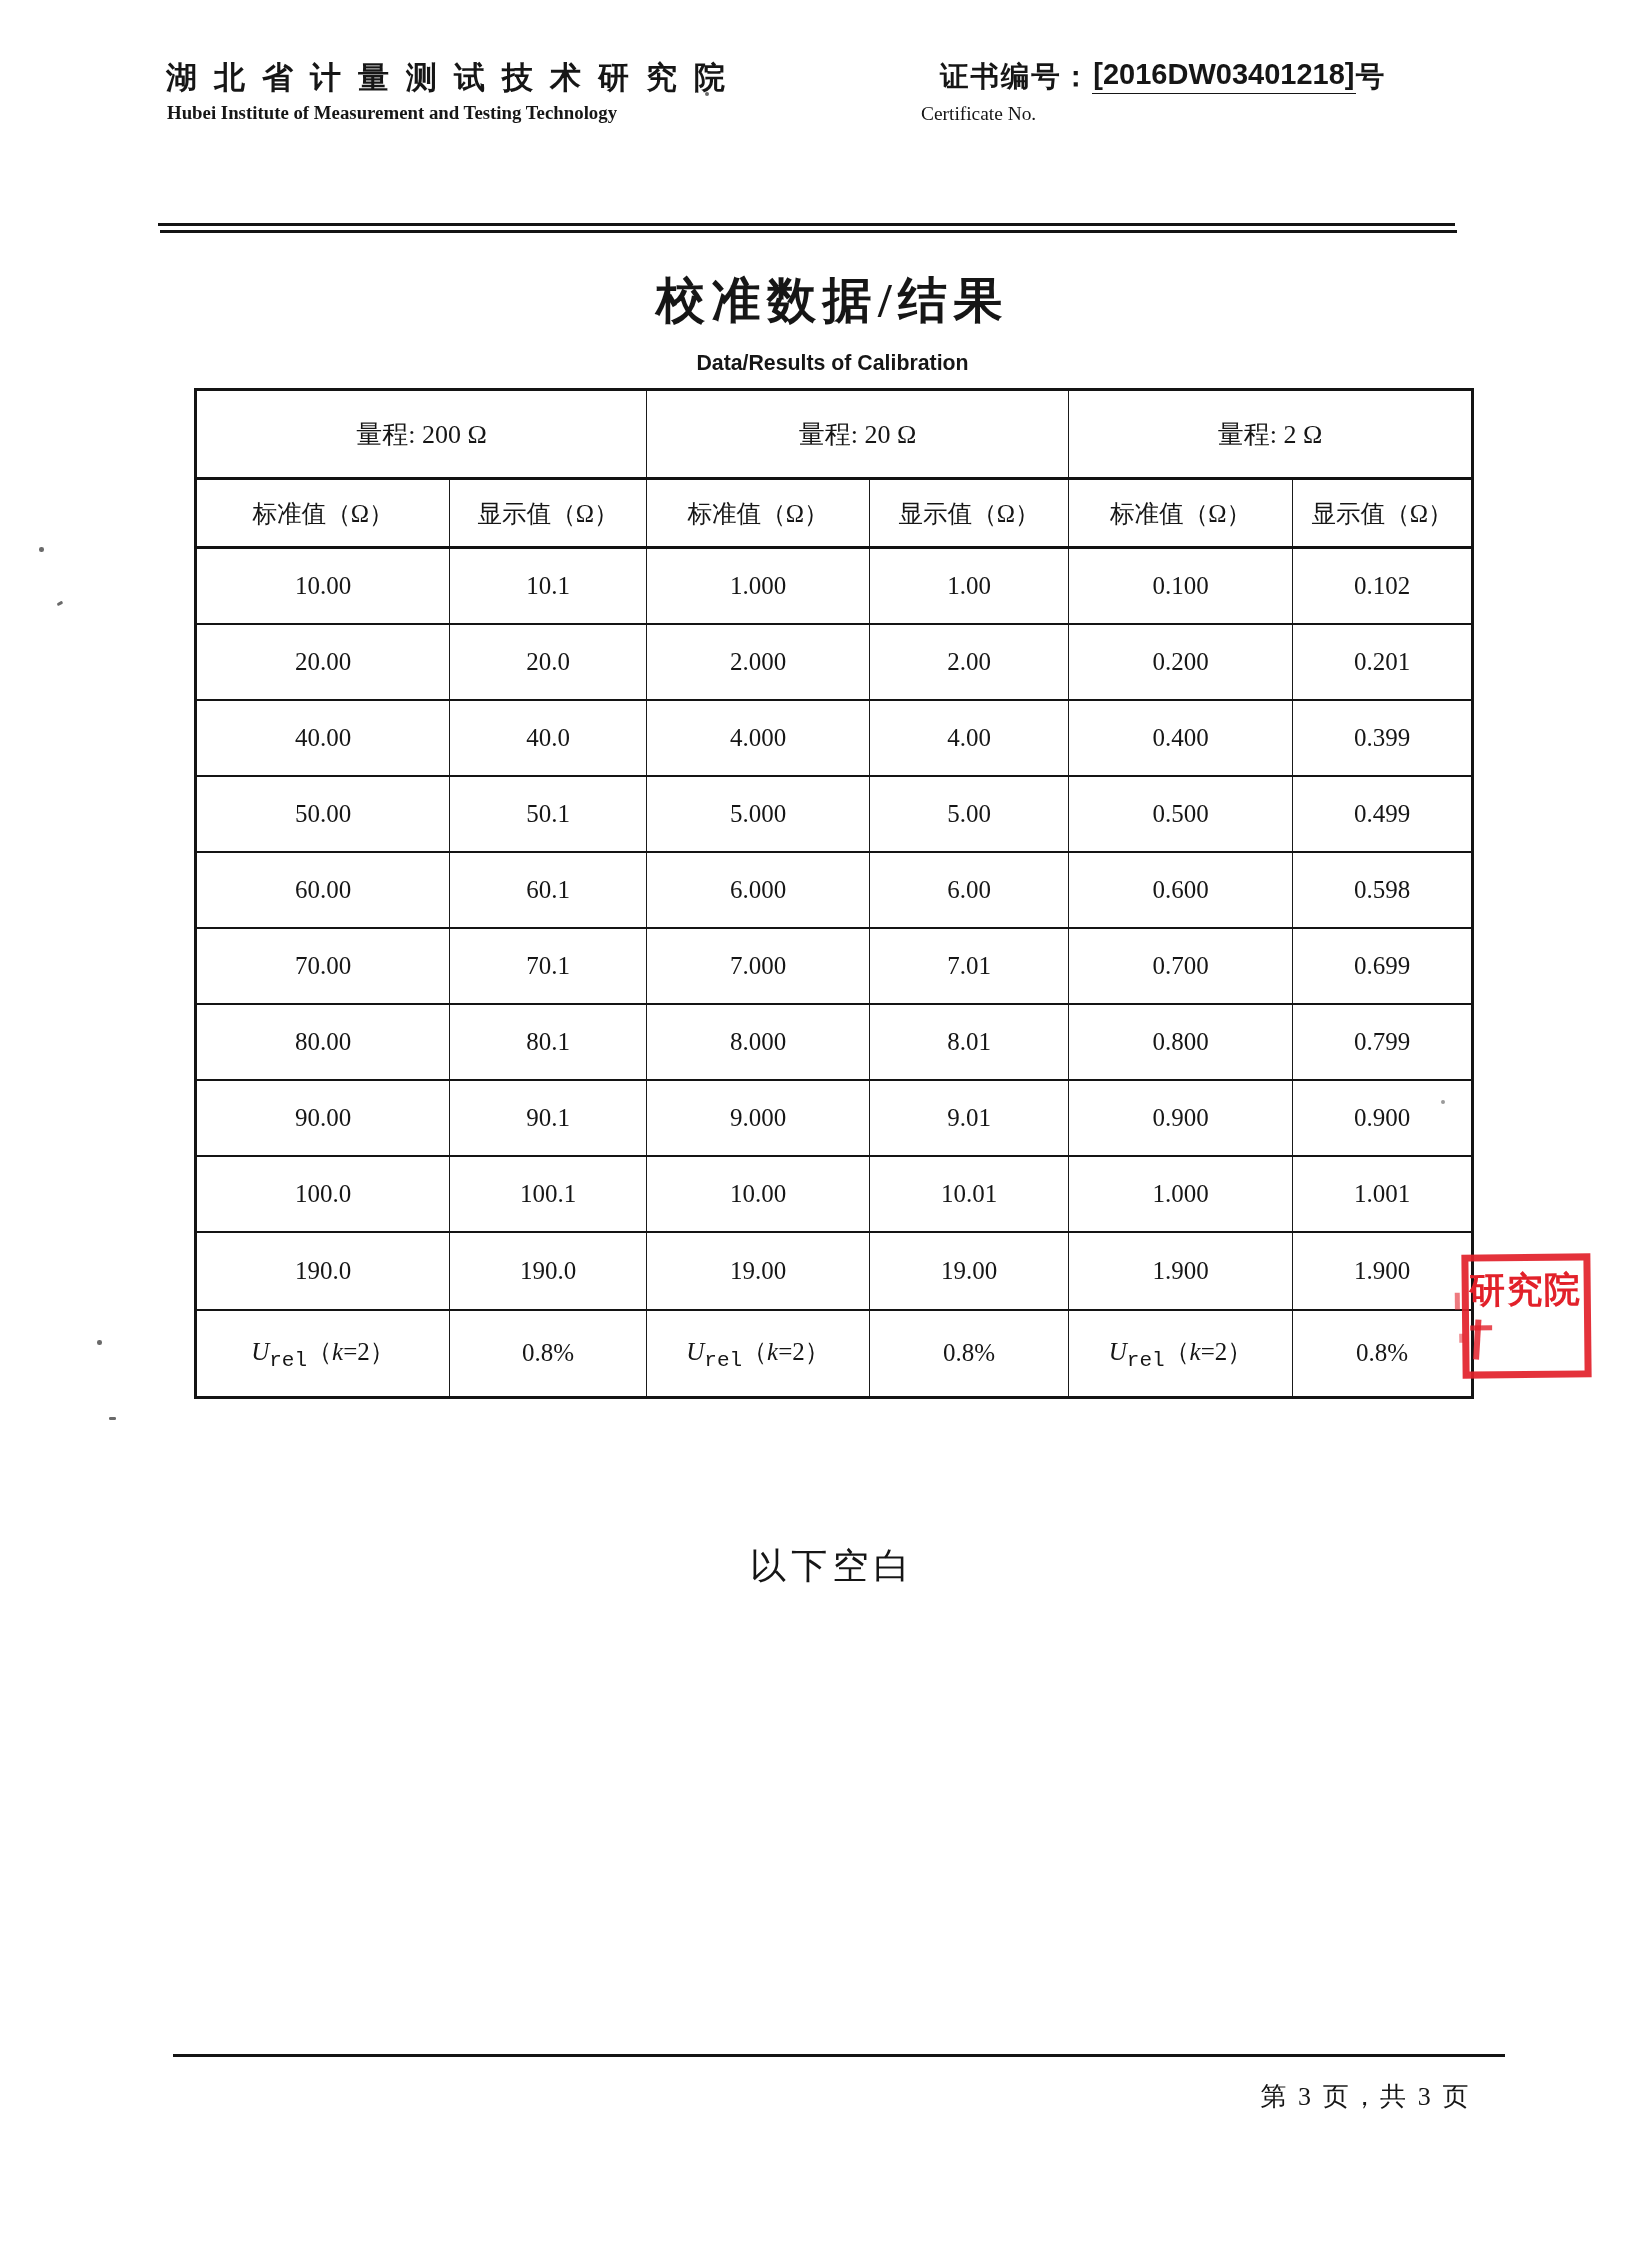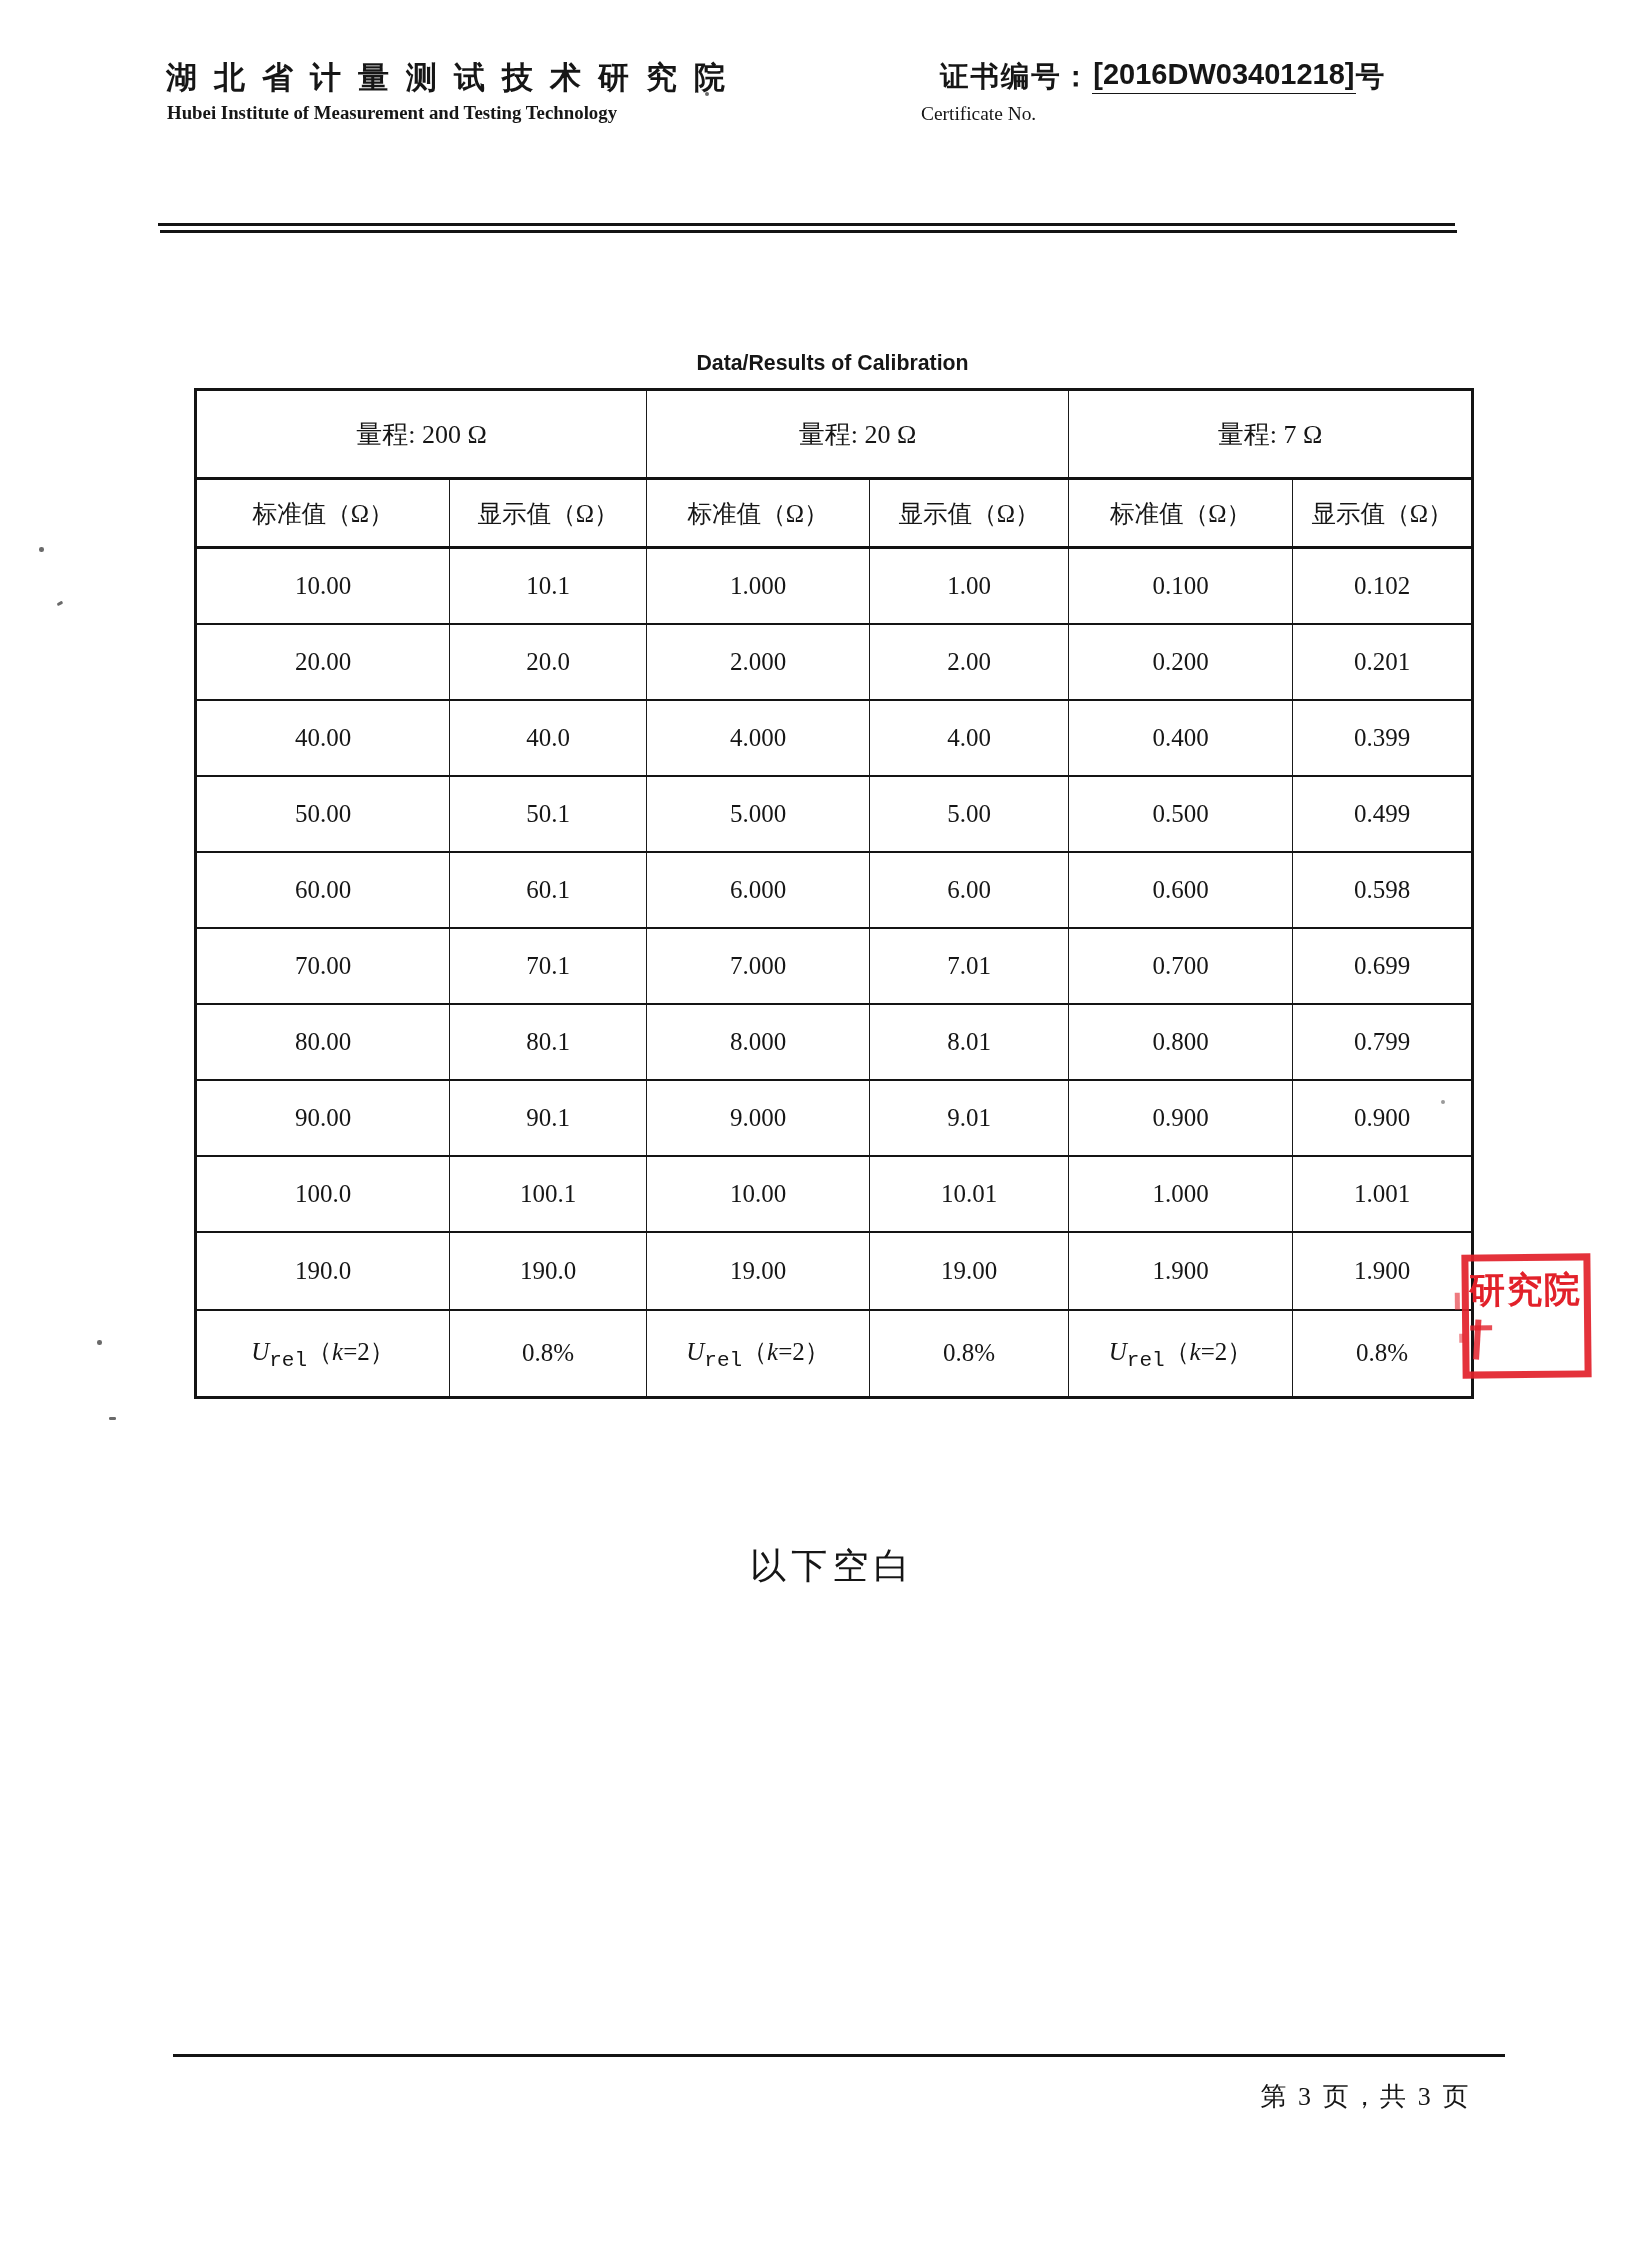--- a/index.html
+++ b/index.html
@@ -134,36 +134,37 @@
   <div class="cert-block">
     <span class="cert-label">证书编号：</span>
     <span class="cert-number">[2016DW03401218]</span>
     <span class="cert-suffix">号</span>
   </div>
   <div class="cert-en">Certificate No.</div>
 
   <div class="rule-top-1"></div>
   <div class="rule-top-2"></div>
 
+  <div class="title-cn">校准数据/结果</div>
   <div class="title-en">Data/Results of Calibration</div>
 
   <table class="cal">
     <colgroup>
       <col style="width:254px">
         <col style="width:197px">
       <col style="width:223px">
         <col style="width:199px">
       <col style="width:224px">
         <col style="width:180px">
     </colgroup>
     <thead>
       <tr class="range-row">
         <td colspan="2">量程: 200 Ω</td>
         <td colspan="2">量程: 20 Ω</td>
-        <td colspan="2">量程: 7 Ω</td>
+        <td colspan="2">量程: 2 Ω</td>
       </tr>
       <tr class="colhdr-row">
         <td>标准值（Ω）</td>
         <td>显示值（Ω）</td>
         <td>标准值（Ω）</td>
         <td>显示值（Ω）</td>
         <td>标准值（Ω）</td>
         <td>显示值（Ω）</td>
       </tr>
     </thead>

